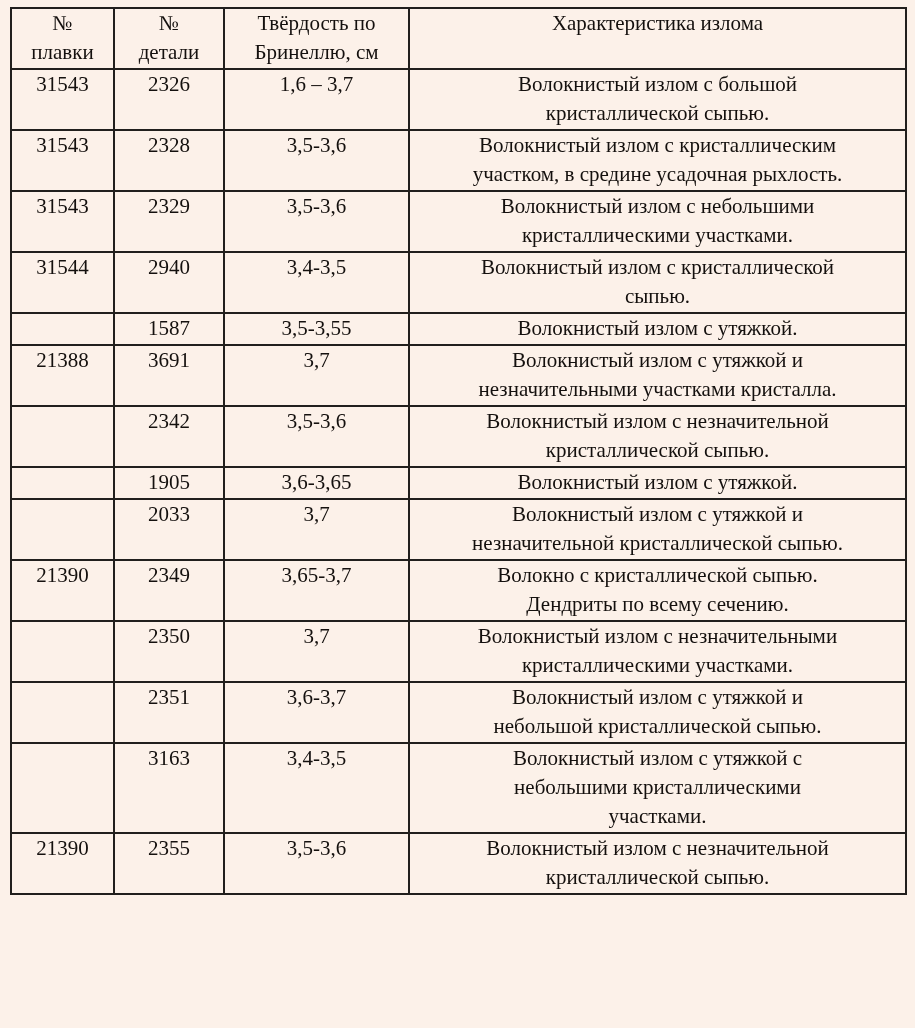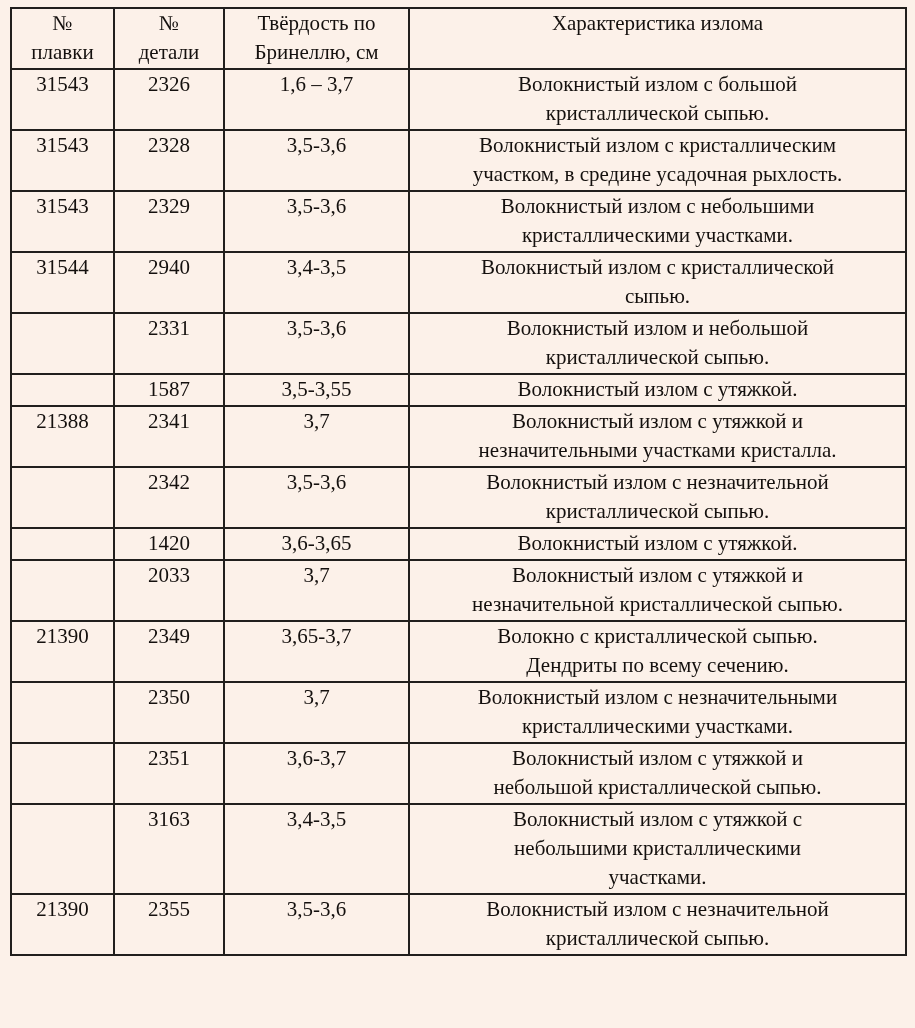--- a/index.html
+++ b/index.html
@@ -86,48 +86,41 @@
   </tr>
         <tr>
     <td>31544</td>
     <td>2940</td>
     <td>3,4-3,5</td>
     <td>Волокнистый излом с кристаллической
 сыпью.</td>
   </tr>
         <tr>
     <td></td>
-    <td>2331</td>
-    <td>3,5-3,6</td>
-    <td>Волокнистый излом и небольшой
-кристаллической сыпью.</td>
-  </tr>
-        <tr>
-    <td></td>
     <td>1587</td>
     <td>3,5-3,55</td>
     <td>Волокнистый излом с утяжкой.</td>
   </tr>
         <tr>
     <td>21388</td>
-    <td>2341</td>
+    <td>3691</td>
     <td>3,7</td>
     <td>Волокнистый излом с утяжкой и
 незначительными участками кристалла.</td>
   </tr>
         <tr>
     <td></td>
     <td>2342</td>
     <td>3,5-3,6</td>
     <td>Волокнистый излом с незначительной
 кристаллической сыпью.</td>
   </tr>
         <tr>
     <td></td>
-    <td>1420</td>
+    <td>1905</td>
     <td>3,6-3,65</td>
     <td>Волокнистый излом с утяжкой.</td>
   </tr>
         <tr>
     <td></td>
     <td>2033</td>
     <td>3,7</td>
     <td>Волокнистый излом с утяжкой и
 незначительной кристаллической сыпью.</td>
   </tr>

